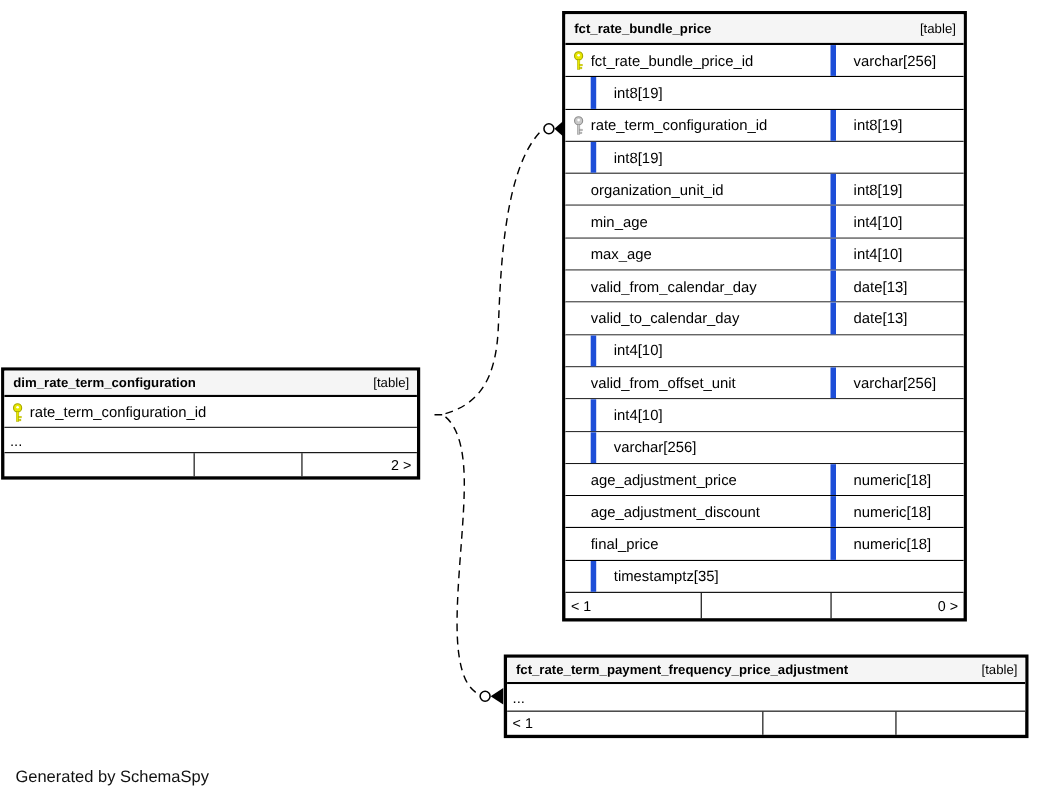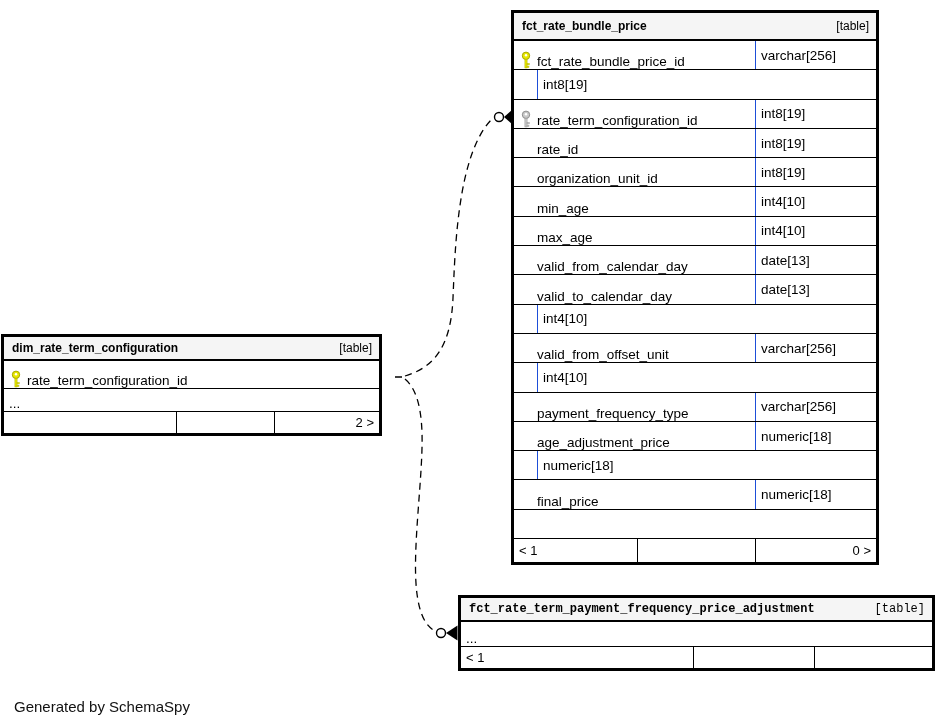--- a/index.html
+++ b/index.html
@@ -23,37 +23,37 @@
     display:flex;align-items:center;
     background:#f5f5f5;
     border-bottom:2px solid #000;
     padding:0 7px 0 8px;
     font-size:12px;
   }
   .tbl-title{font-weight:bold;white-space:nowrap;}
   .tbl-badge{margin-left:auto;font-weight:normal;white-space:nowrap;}
 
   .tbl-row{
-    display:flex;align-items:flex-end;
+    display:flex;align-items:center;
     border-bottom:1px solid #000;
     background:#fff;
     font-size:13.5px;
     white-space:nowrap;
   }
   .key-cell{
     width:23px;flex:0 0 23px;
     padding-left:6px;
     display:flex;align-items:center;
   }
   .col-name{flex:1;overflow:hidden;}
   .col-name.ellipsis{padding-left:5px;}
   .col-type{
     flex:0 0 121px;width:121px;
-    border-left:1px solid #1d4ed8;
-    padding-left:5px;
+    border-left:5px solid #1d4ed8;
+    padding-left:16px;
     align-self:stretch;display:flex;align-items:center;
   }
 
   .tbl-footer{display:flex;font-size:13px;}
   .foot-cell{display:flex;align-items:center;padding:0 5px;}
   .foot-divider{border-right:1px solid #000;}
   .foot-right{justify-content:flex-end;}
 
   
   .t-top{left:511px;top:10px;width:368px;}
@@ -69,21 +69,21 @@
   .t-left .tbl-header{height:24px;}
   .t-left .tbl-row-0{height:28px;}
   .t-left .tbl-row-1{height:23px;}
   .t-left .tbl-footer{height:21px;}
   .t-left .fc1{flex:0 0 173px;}
   .t-left .fc2{flex:0 0 98px;}
   .t-left .fc3{flex:1;}
 
   
   .t-bot{left:458px;top:595px;width:477px;}
-  .t-bot .tbl-header{height:24px;font-family:Liberation Mono, monospace;}
+  .t-bot .tbl-header{height:24px;}
   .t-bot .tbl-row-0{height:25px;}
   .t-bot .tbl-footer{height:21px;}
   .t-bot .fc1{flex:0 0 233px;}
   .t-bot .fc2{flex:0 0 121px;}
   .t-bot .fc3{flex:1;}
 
   
   #rel-layer{position:absolute;left:0;top:0;width:951px;height:728px;pointer-events:none;z-index:5;}
 
   
@@ -141,21 +141,20 @@
               <rect x="4.9" y="8.2" width="2.2" height="8.8" fill="#c9c9c9" stroke="#8f8f8f" stroke-width="0.5"></rect>
               <rect x="7" y="12.4" width="2.4" height="1.5" fill="#c9c9c9" stroke="#8f8f8f" stroke-width="0.4"></rect>
               <rect x="7" y="15.1" width="2" height="1.5" fill="#c9c9c9" stroke="#8f8f8f" stroke-width="0.4"></rect>
             </svg>
           </span>
           <span class="col-name">rate_term_configuration_id</span>
           <span class="col-type">int8[19]</span>
         </div>
         <div class="tbl-row tbl-row-3">
           <span class="key-cell"></span>
-          <span class="col-name">rate_id</span>
           <span class="col-type">int8[19]</span>
         </div>
         <div class="tbl-row tbl-row-4">
           <span class="key-cell"></span>
           <span class="col-name">organization_unit_id</span>
           <span class="col-type">int8[19]</span>
         </div>
         <div class="tbl-row tbl-row-5">
           <span class="key-cell"></span>
           <span class="col-name">min_age</span>
@@ -184,39 +183,40 @@
           <span class="key-cell"></span>
           <span class="col-name">valid_from_offset_unit</span>
           <span class="col-type">varchar[256]</span>
         </div>
         <div class="tbl-row tbl-row-11">
           <span class="key-cell"></span>
           <span class="col-type">int4[10]</span>
         </div>
         <div class="tbl-row tbl-row-12">
           <span class="key-cell"></span>
-          <span class="col-name">payment_frequency_type</span>
           <span class="col-type">varchar[256]</span>
         </div>
         <div class="tbl-row tbl-row-13">
           <span class="key-cell"></span>
           <span class="col-name">age_adjustment_price</span>
           <span class="col-type">numeric[18]</span>
         </div>
         <div class="tbl-row tbl-row-14">
           <span class="key-cell"></span>
+          <span class="col-name">age_adjustment_discount</span>
           <span class="col-type">numeric[18]</span>
         </div>
         <div class="tbl-row tbl-row-15">
           <span class="key-cell"></span>
           <span class="col-name">final_price</span>
           <span class="col-type">numeric[18]</span>
         </div>
         <div class="tbl-row tbl-row-16">
           <span class="key-cell"></span>
+          <span class="col-type">timestamptz[35]</span>
         </div>
       </div>
     <div class="tbl-footer">
       <span class="foot-cell foot-divider fc1">&lt; 1</span>
       <span class="foot-cell foot-divider fc2"></span>
       <span class="foot-cell foot-right fc3">0 &gt;</span>
     </div>
   </div>
 
   <div class="table-box t-left">

